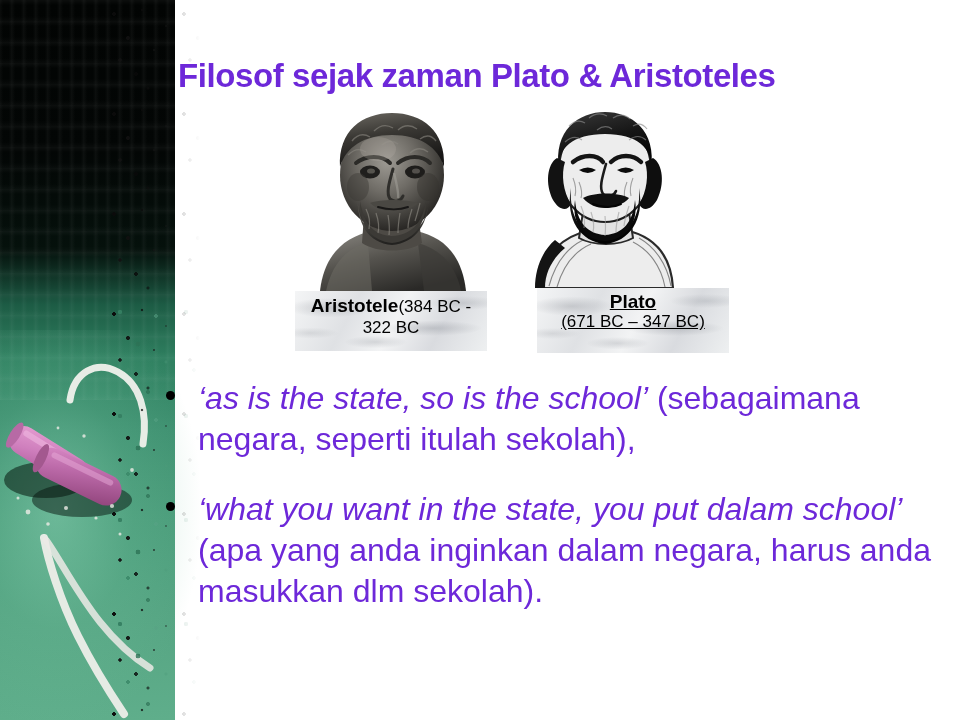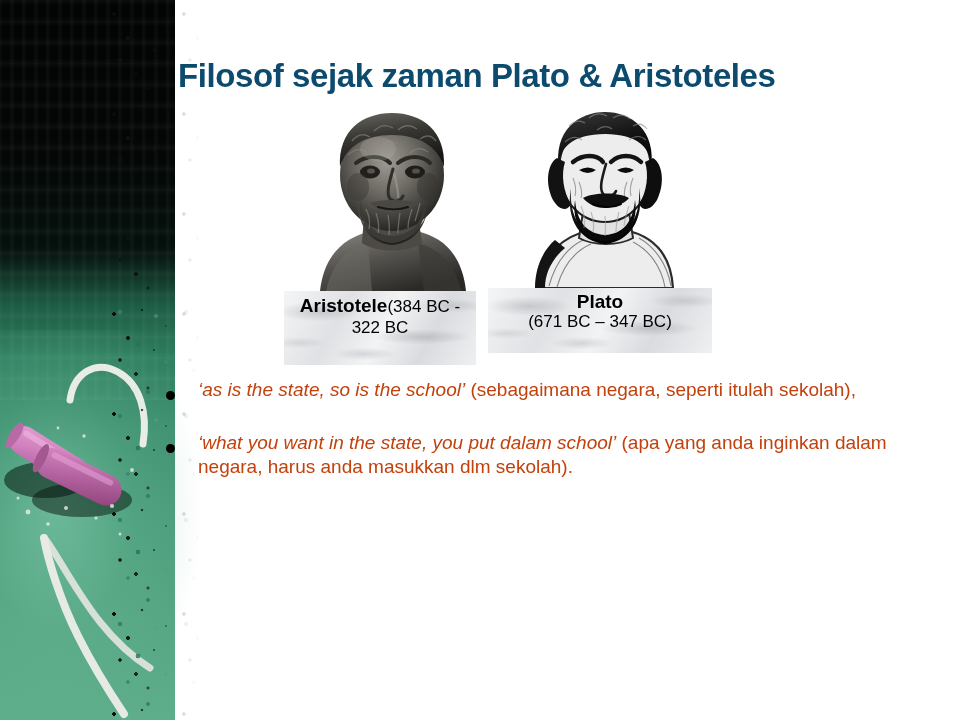--- a/index.html
+++ b/index.html
@@ -119,21 +119,21 @@
   .decor-svg { position: absolute; left: 0; top: 0; }
 
   
   #title {
     position: absolute;
     left: 178px;
     top: 57px;
     width: 760px;
     font-size: 33px;
     font-weight: bold;
-    color: #0c4a6e;
+    color: #6d28d9;
     letter-spacing: -0.4px;
     white-space: nowrap;
   }
 
   
   .portrait { position: absolute; }
   #aristotle-portrait { left: 298px; top: 103px; width: 186px; height: 188px; }
   #plato-portrait     { left: 521px; top: 108px; width: 168px; height: 180px; }
 
   
@@ -146,51 +146,52 @@
       radial-gradient(ellipse 45px 9px  at 42% 85%,  rgba(130,134,142,0.26), rgba(0,0,0,0) 70%),
       radial-gradient(ellipse 52px 10px at 88% 20%,  rgba(125,130,138,0.24), rgba(0,0,0,0) 70%),
       radial-gradient(ellipse 40px 8px  at 8%  70%,  rgba(140,144,150,0.22), rgba(0,0,0,0) 70%),
       linear-gradient(118deg, #f4f5f6 0%, #dfe1e4 30%, #f2f3f4 52%, #d9dbdf 74%, #eef0f1 100%);
     color: #000000;
     text-align: center;
     line-height: 1.12;
     overflow: hidden;
   }
   #aristotle-caption {
-    left: 284px; top: 291px; width: 192px; height: 74px;
+    left: 295px; top: 291px; width: 192px; height: 60px;
     padding-top: 4px;
     box-sizing: border-box;
     font-size: 19px;
   }
   #plato-caption {
-    left: 488px; top: 288px; width: 224px; height: 65px;
+    left: 537px; top: 288px; width: 192px; height: 65px;
     padding-top: 3px;
     box-sizing: border-box;
     font-size: 19px;
+    text-decoration: underline;
   }
   .cap-name { font-weight: bold; font-size: 19px; }
   .cap-dates { font-weight: normal; font-size: 17px; }
 
   
   #body-list {
     position: absolute;
     left: 160px;
     top: 378px;
     width: 790px;
     margin: 0;
     padding: 0;
     list-style: none;
   }
   .bullet-item {
     position: relative;
     padding-left: 38px;
     margin-bottom: 28px;
-    font-size: 19px;
+    font-size: 32px;
     line-height: 1.29;
-    color: #c2410c;
+    color: #6d28d9;
   }
   .bullet-marker {
     position: absolute;
     left: 6px;
     top: 13px;
     width: 9px;
     height: 9px;
     background: #000000;
     border-radius: 50%;
   }

